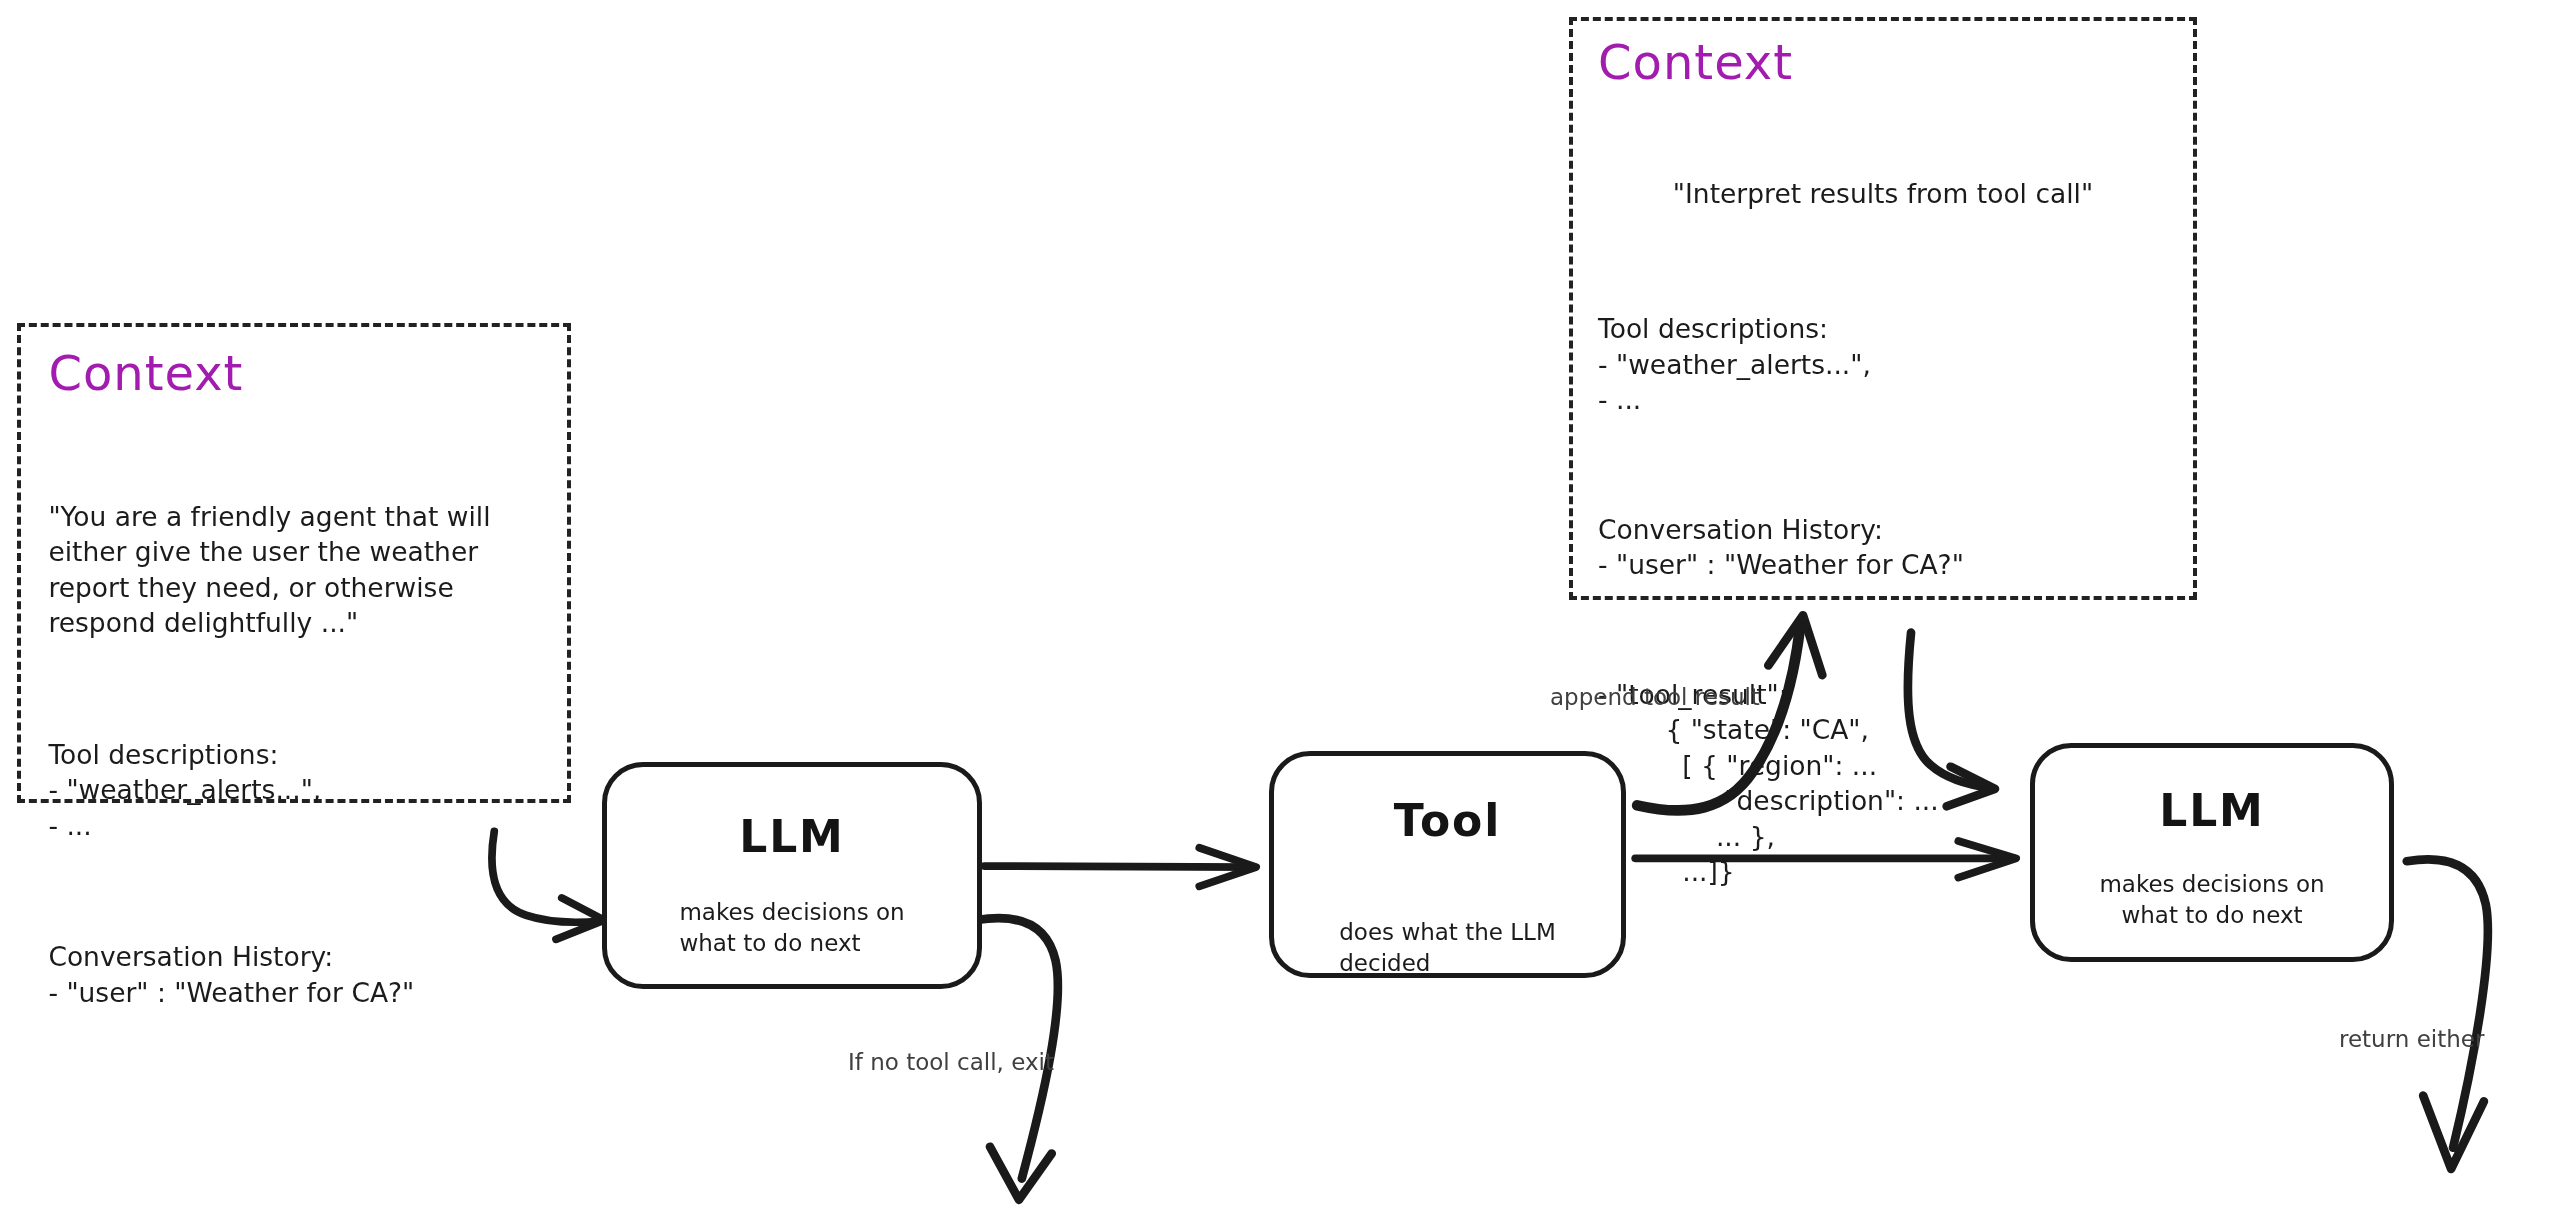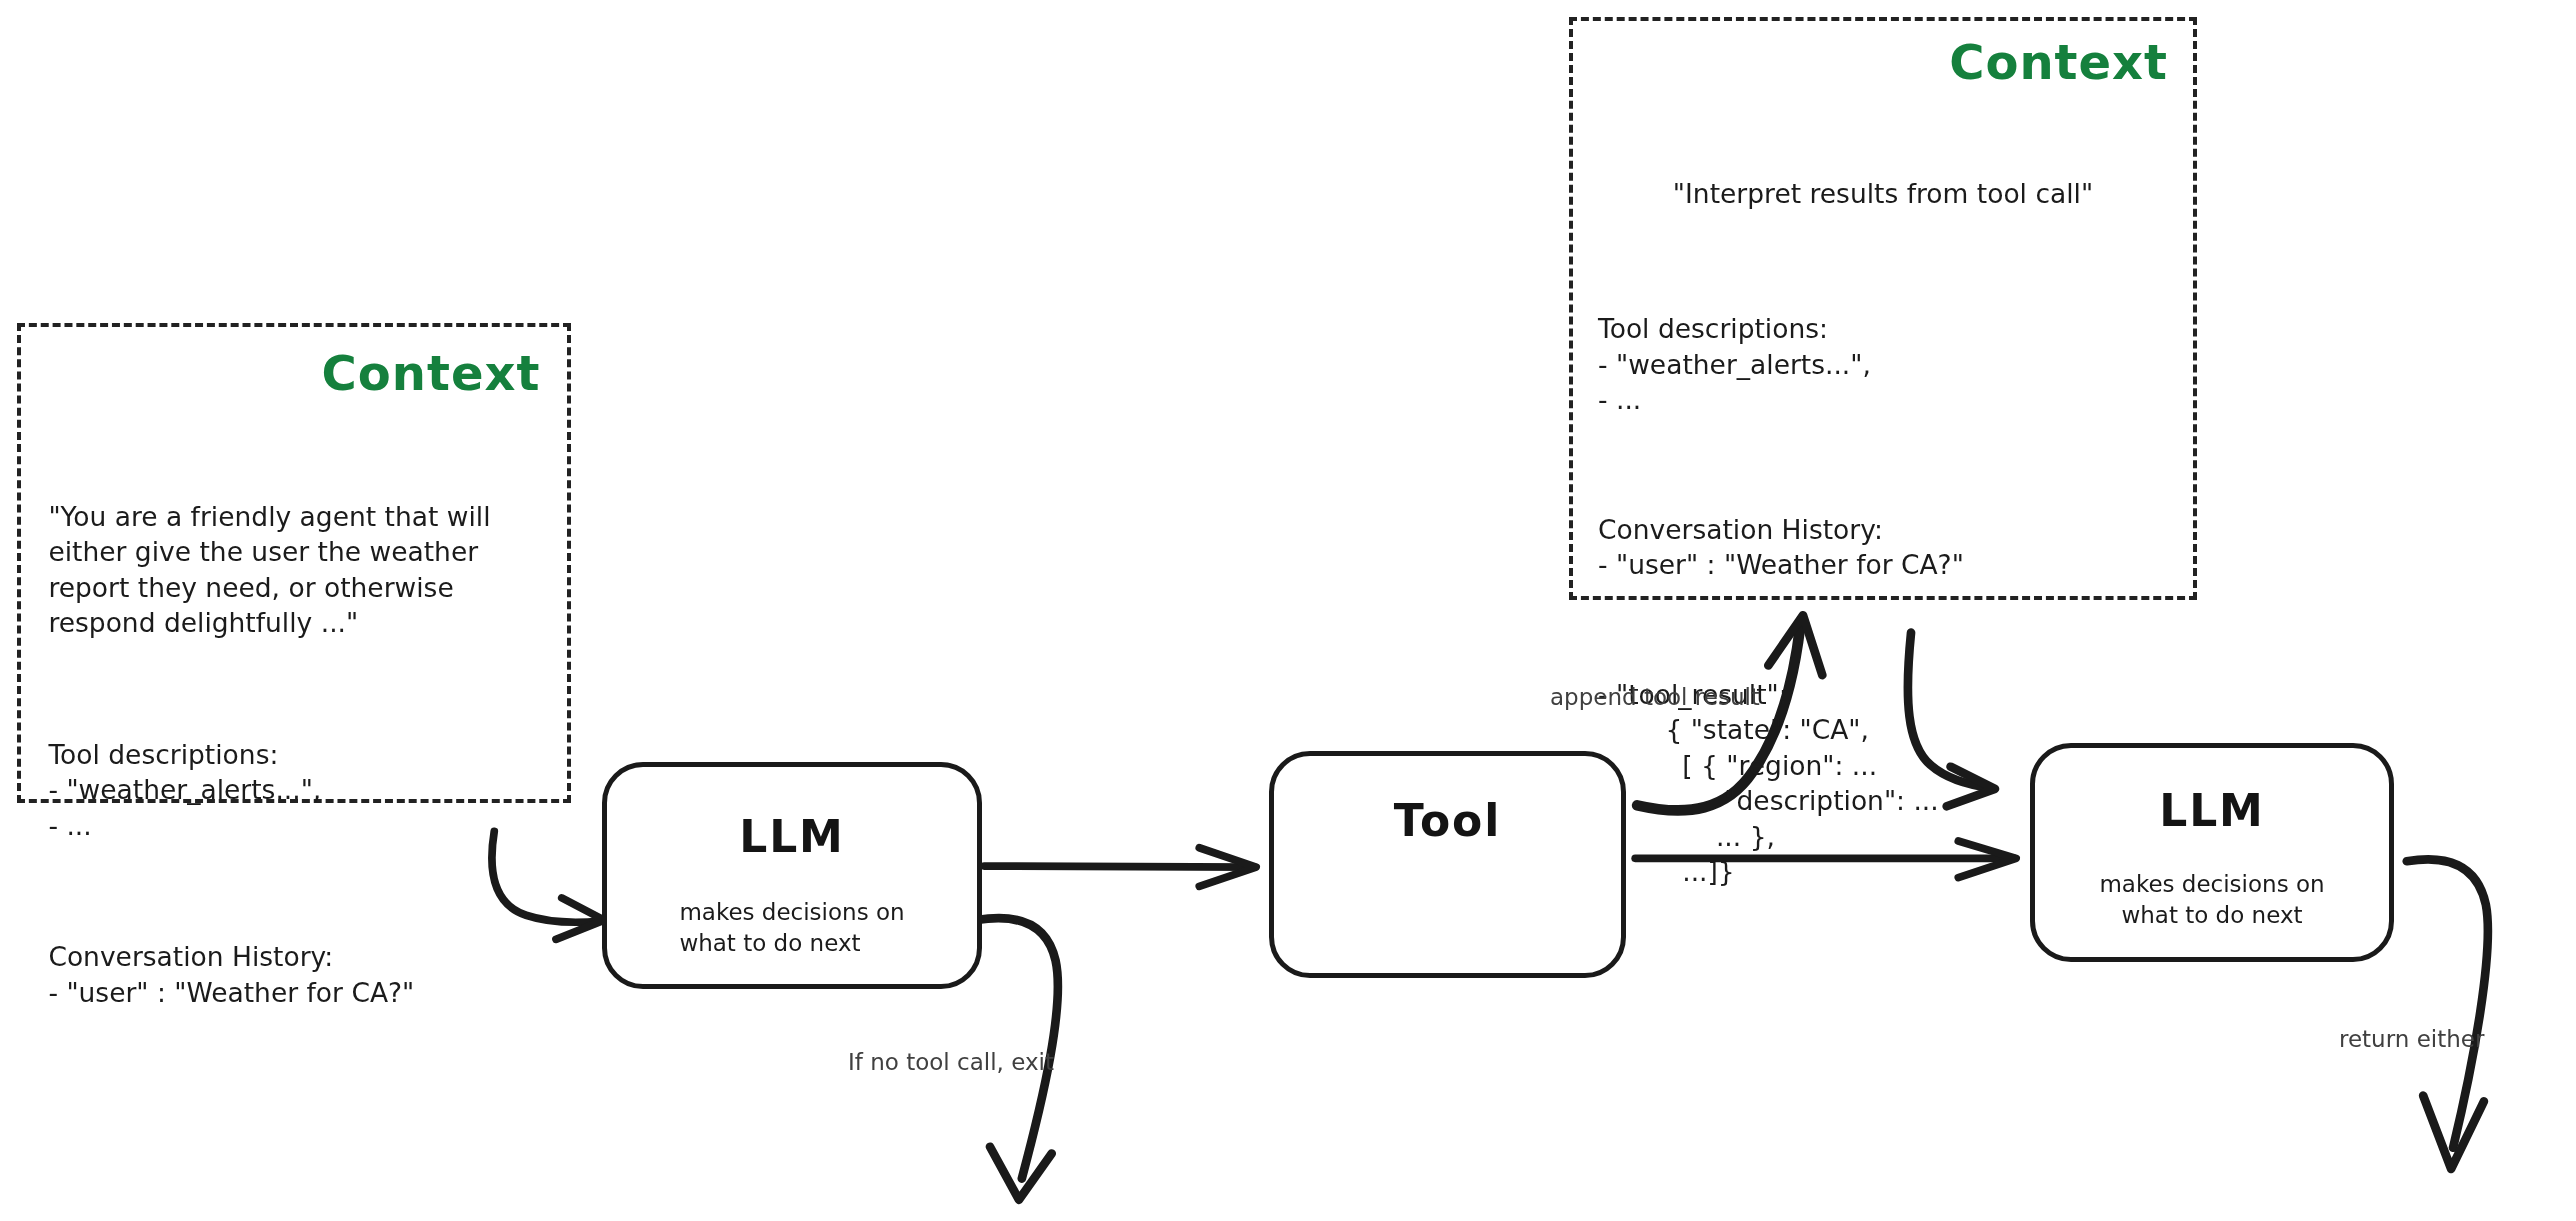--- a/index.html
+++ b/index.html
@@ -27,25 +27,25 @@
   }
 
   
   .ctx-box {
     position: absolute;
     box-sizing: border-box;
     border: 4.8px dashed #222222;
     background: transparent;
   }
   .ctx-title {
-    text-align: right;
+    text-align: left;
     font-size: 46px;
-    font-weight: 700;
+    font-weight: 400;
     letter-spacing: 1px;
-    color: #15803d;
+    color: #a21caf;
     line-height: 1.05;
   }
   .ctx-body {
     font-size: 26px;
     line-height: 1.34;
     color: #1b1b1b;
     white-space: pre-wrap;
   }
   .ctx-para { margin: 0 0 25px 0; white-space: pre-wrap; }
   .ctx-para.tight { margin-bottom: 23px; }
@@ -207,20 +207,22 @@
   </div>
 
   <div class="node" id="node-llm1">
     <div class="node-title">LLM</div>
     <div class="node-sub">makes decisions on
 what to do next</div>
   </div>
 
   <div class="node" id="node-tool">
     <div class="node-title">Tool</div>
+    <div class="node-sub">does what the LLM
+decided</div>
   </div>
 
   <div class="node" id="node-llm2">
     <div class="node-title">LLM</div>
     <div class="node-sub">makes decisions on
 what to do next</div>
   </div>
 
   <div class="edge-label" id="lbl-append">append tool result</div>
   <div class="edge-label" id="lbl-exit">If no tool call, exit</div>

